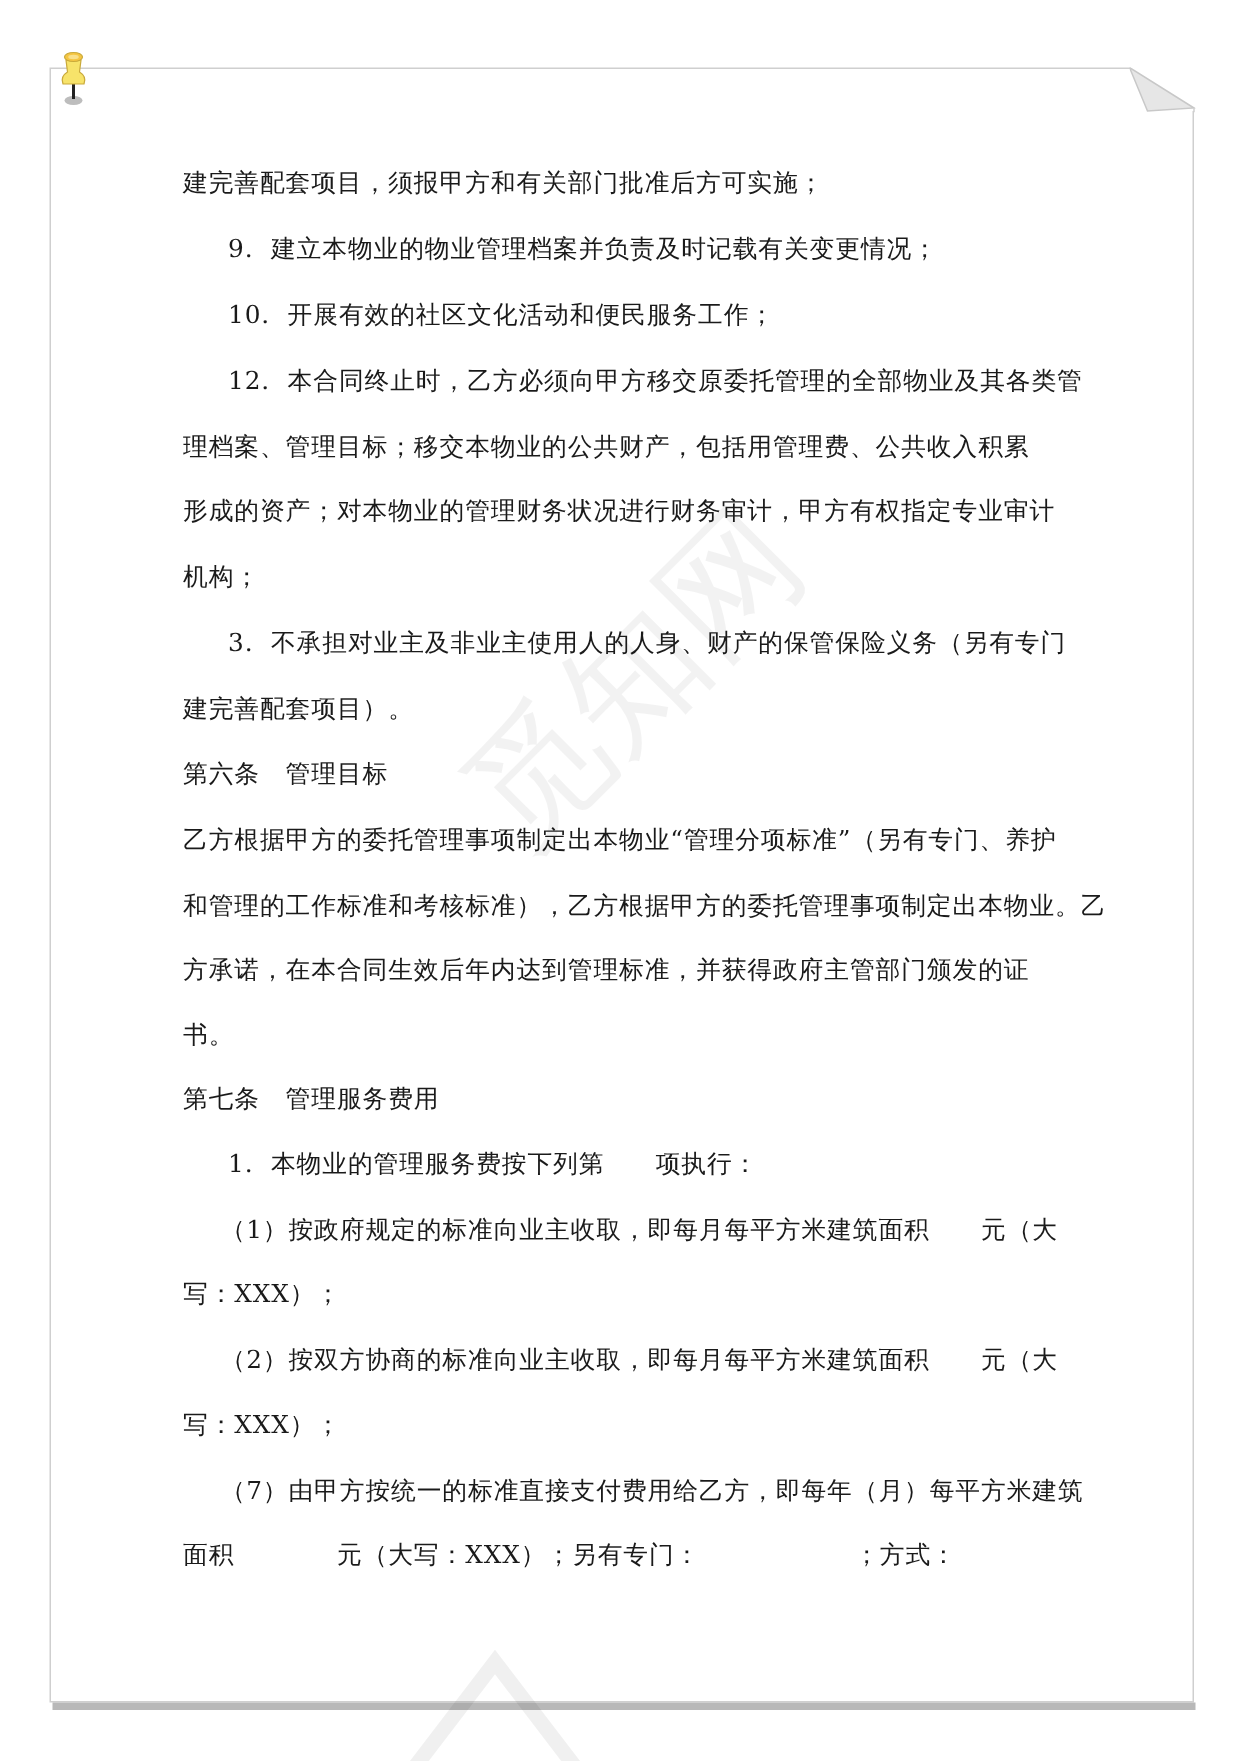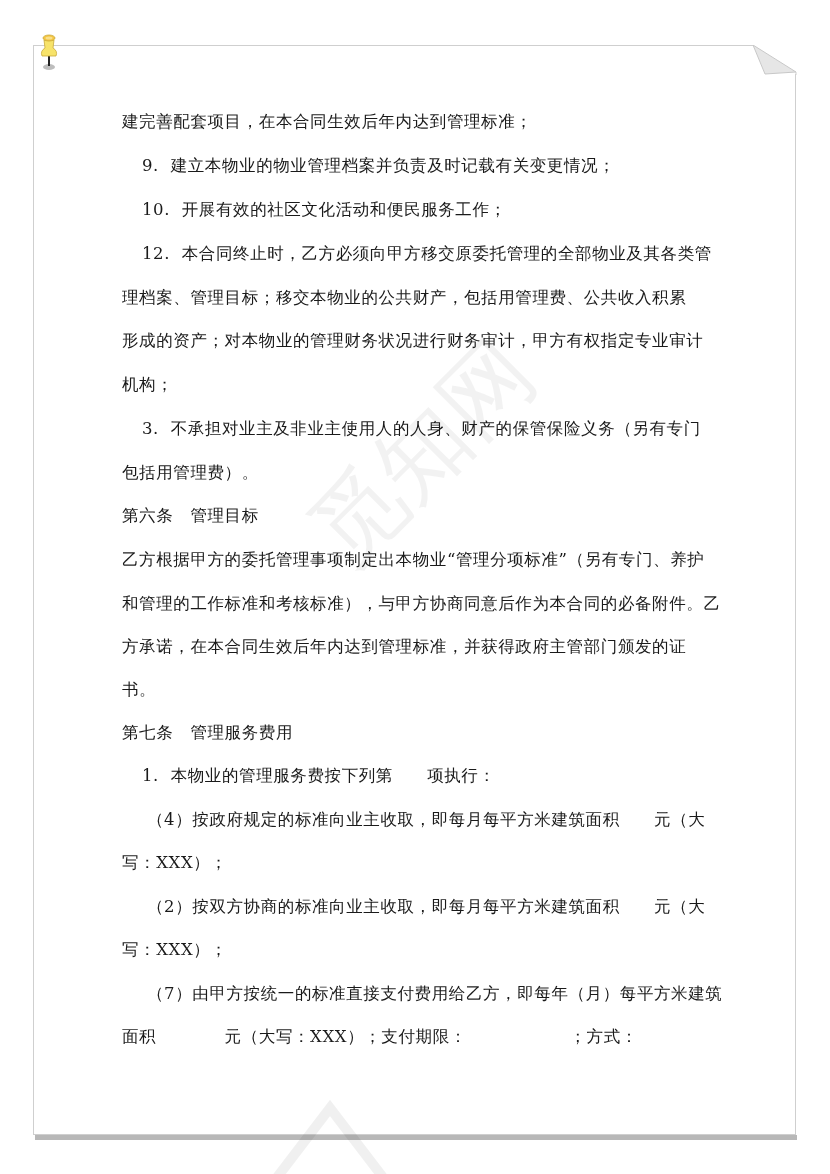--- a/index.html
+++ b/index.html
@@ -8,21 +8,21 @@
   .page { position:absolute; left:33px; top:45px; width:763px; height:1090px;
           background:#fff; border-left:1px solid #cfcfcf; border-top:1px solid #cfcfcf;
           border-right:1px solid #cfcfcf; border-bottom:1px solid #cfcfcf; box-sizing:border-box; }
   .page-shadow { position:absolute; left:35px; top:1135px; width:762px; height:5px; background:#b8b8b8; }
   .corner-mask { position:absolute; left:754px; top:40px; width:50px; height:34px; background:#fff; }
   .corner { position:absolute; left:753px; top:45px; width:44px; height:30px; }
   .pin { position:absolute; left:38px; top:32px; width:22px; height:42px; }
   .watermark { position:absolute; left:300px; top:330px; width:260px; height:260px; pointer-events:none; }
   .watermark2 { position:absolute; left:260px; top:1100px; width:140px; height:80px; pointer-events:none; }
   .line { position:absolute; left:122px; font-size:16.5px; line-height:22px; white-space:pre; letter-spacing:0.6px; }
-  .indent { left:142px; }
+  .indent { left:152px; }
   .indent2 { left:147px; }
 </style>
 </head>
 <body>
 
 <div class="page"></div>
 <div class="page-shadow"></div>
 <div class="corner-mask"></div>
 
 <svg class="corner" viewBox="0 0 44 30">
@@ -40,35 +40,35 @@
 
 <svg class="watermark" viewBox="0 0 260 260">
   <text x="130" y="150" text-anchor="middle" font-size="90" fill="#000" fill-opacity="0.05" transform="rotate(-45 130 130)" font-family="DejaVu Sans, sans-serif">觅知网</text>
 </svg>
 
 <svg class="watermark2" viewBox="0 0 140 80">
   <polygon points="70,8 125,80 15,80" fill="none" stroke="#000" stroke-opacity="0.06" stroke-width="10"></polygon>
 </svg>
 
 <div id="doc-body">
-  <div class="line" style="top:111px">建完善配套项目，在本合同生效后年内达到管理标准；</div>
+  <div class="line" style="top:111px">建完善配套项目，须报甲方和有关部门批准后方可实施；</div>
   <div class="line indent" style="top:155px">9.  建立本物业的物业管理档案并负责及时记载有关变更情况；</div>
   <div class="line indent" style="top:199px">10.  开展有效的社区文化活动和便民服务工作；</div>
   <div class="line indent" style="top:243px">12.  本合同终止时，乙方必须向甲方移交原委托管理的全部物业及其各类管</div>
   <div class="line" style="top:287px">理档案、管理目标；移交本物业的公共财产，包括用管理费、公共收入积累</div>
   <div class="line" style="top:330px">形成的资产；对本物业的管理财务状况进行财务审计，甲方有权指定专业审计</div>
   <div class="line" style="top:374px">机构；</div>
   <div class="line indent" style="top:418px">3.  不承担对业主及非业主使用人的人身、财产的保管保险义务（另有专门</div>
-  <div class="line" style="top:462px">包括用管理费）。</div>
+  <div class="line" style="top:462px">建完善配套项目）。</div>
   <div class="line" style="top:505px">第六条　管理目标</div>
   <div class="line" style="top:549px">乙方根据甲方的委托管理事项制定出本物业“管理分项标准”（另有专门、养护</div>
-  <div class="line" style="top:593px">和管理的工作标准和考核标准），与甲方协商同意后作为本合同的必备附件。乙</div>
+  <div class="line" style="top:593px">和管理的工作标准和考核标准），乙方根据甲方的委托管理事项制定出本物业。乙</div>
   <div class="line" style="top:636px">方承诺，在本合同生效后年内达到管理标准，并获得政府主管部门颁发的证</div>
   <div class="line" style="top:679px">书。</div>
   <div class="line" style="top:722px">第七条　管理服务费用</div>
   <div class="line indent" style="top:765px">1.  本物业的管理服务费按下列第　　项执行：</div>
-  <div class="line indent2" style="top:809px">（4）按政府规定的标准向业主收取，即每月每平方米建筑面积　　元（大</div>
+  <div class="line indent2" style="top:809px">（1）按政府规定的标准向业主收取，即每月每平方米建筑面积　　元（大</div>
   <div class="line" style="top:852px">写：XXX）；</div>
   <div class="line indent2" style="top:896px">（2）按双方协商的标准向业主收取，即每月每平方米建筑面积　　元（大</div>
   <div class="line" style="top:939px">写：XXX）；</div>
   <div class="line indent2" style="top:983px">（7）由甲方按统一的标准直接支付费用给乙方，即每年（月）每平方米建筑</div>
-  <div class="line" style="top:1026px">面积　　　　元（大写：XXX）；支付期限：　　　　　　；方式：</div>
+  <div class="line" style="top:1026px">面积　　　　元（大写：XXX）；另有专门：　　　　　　；方式：</div>
 </div>
 
 </body></html>

